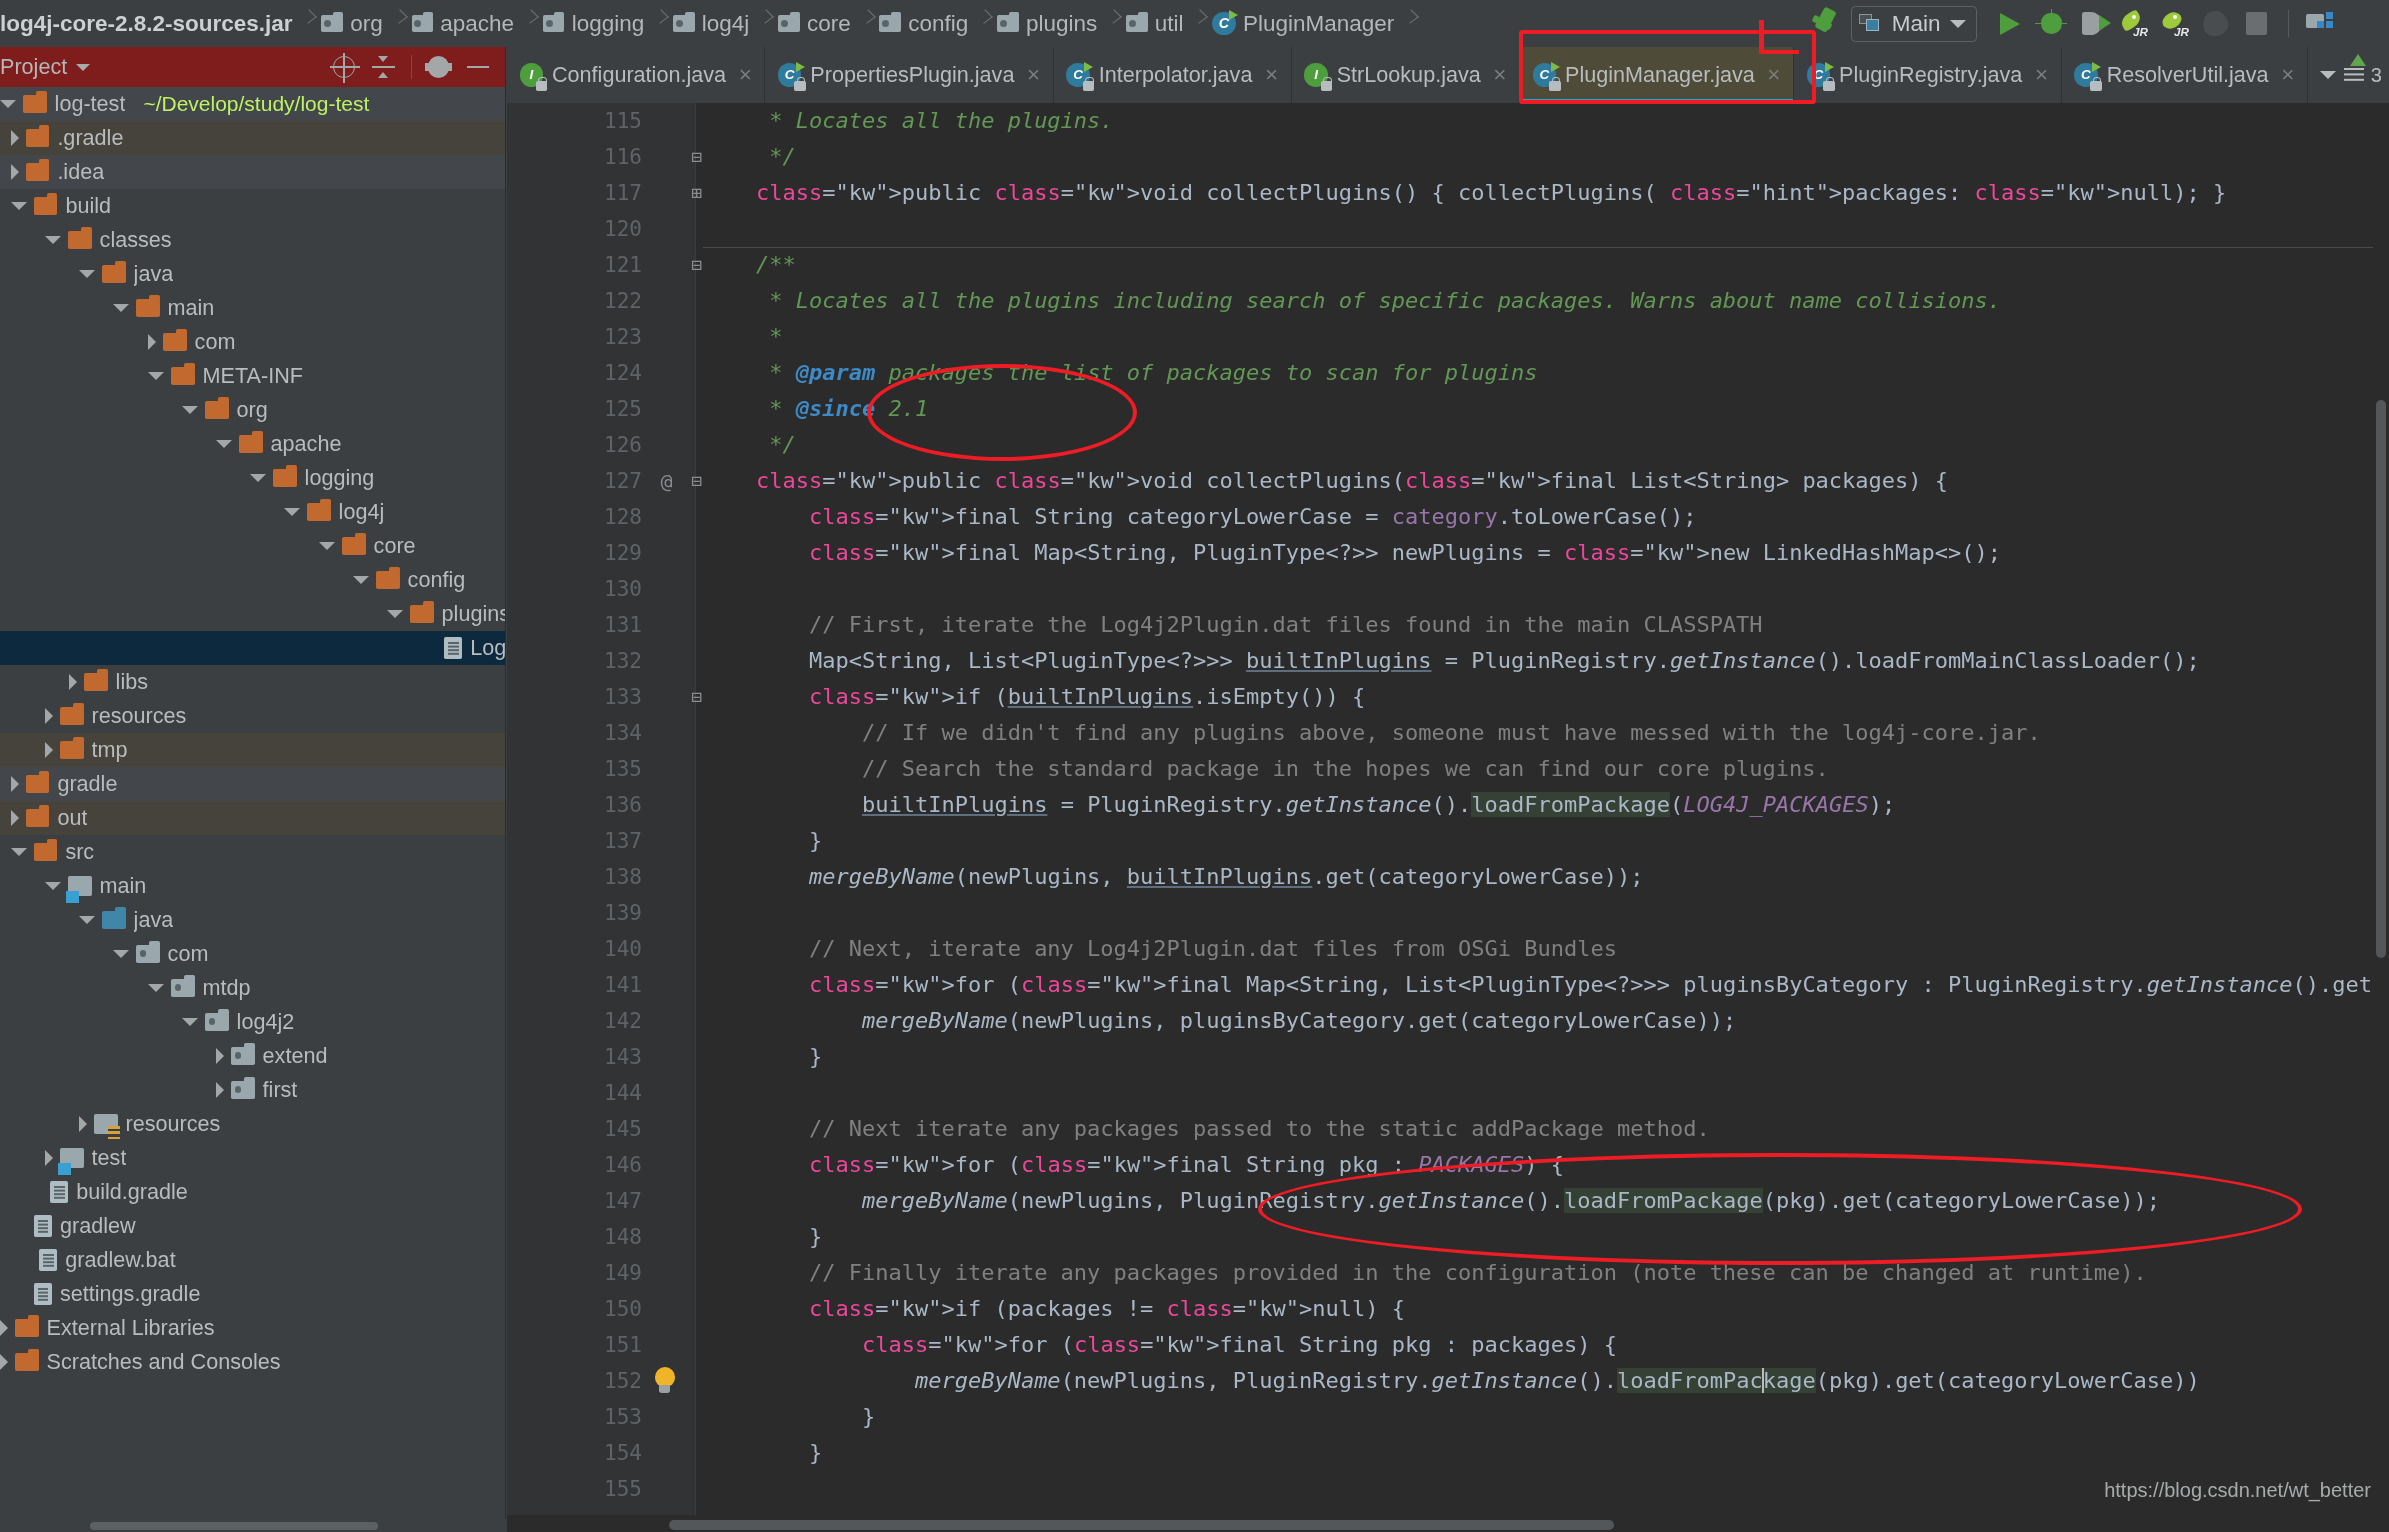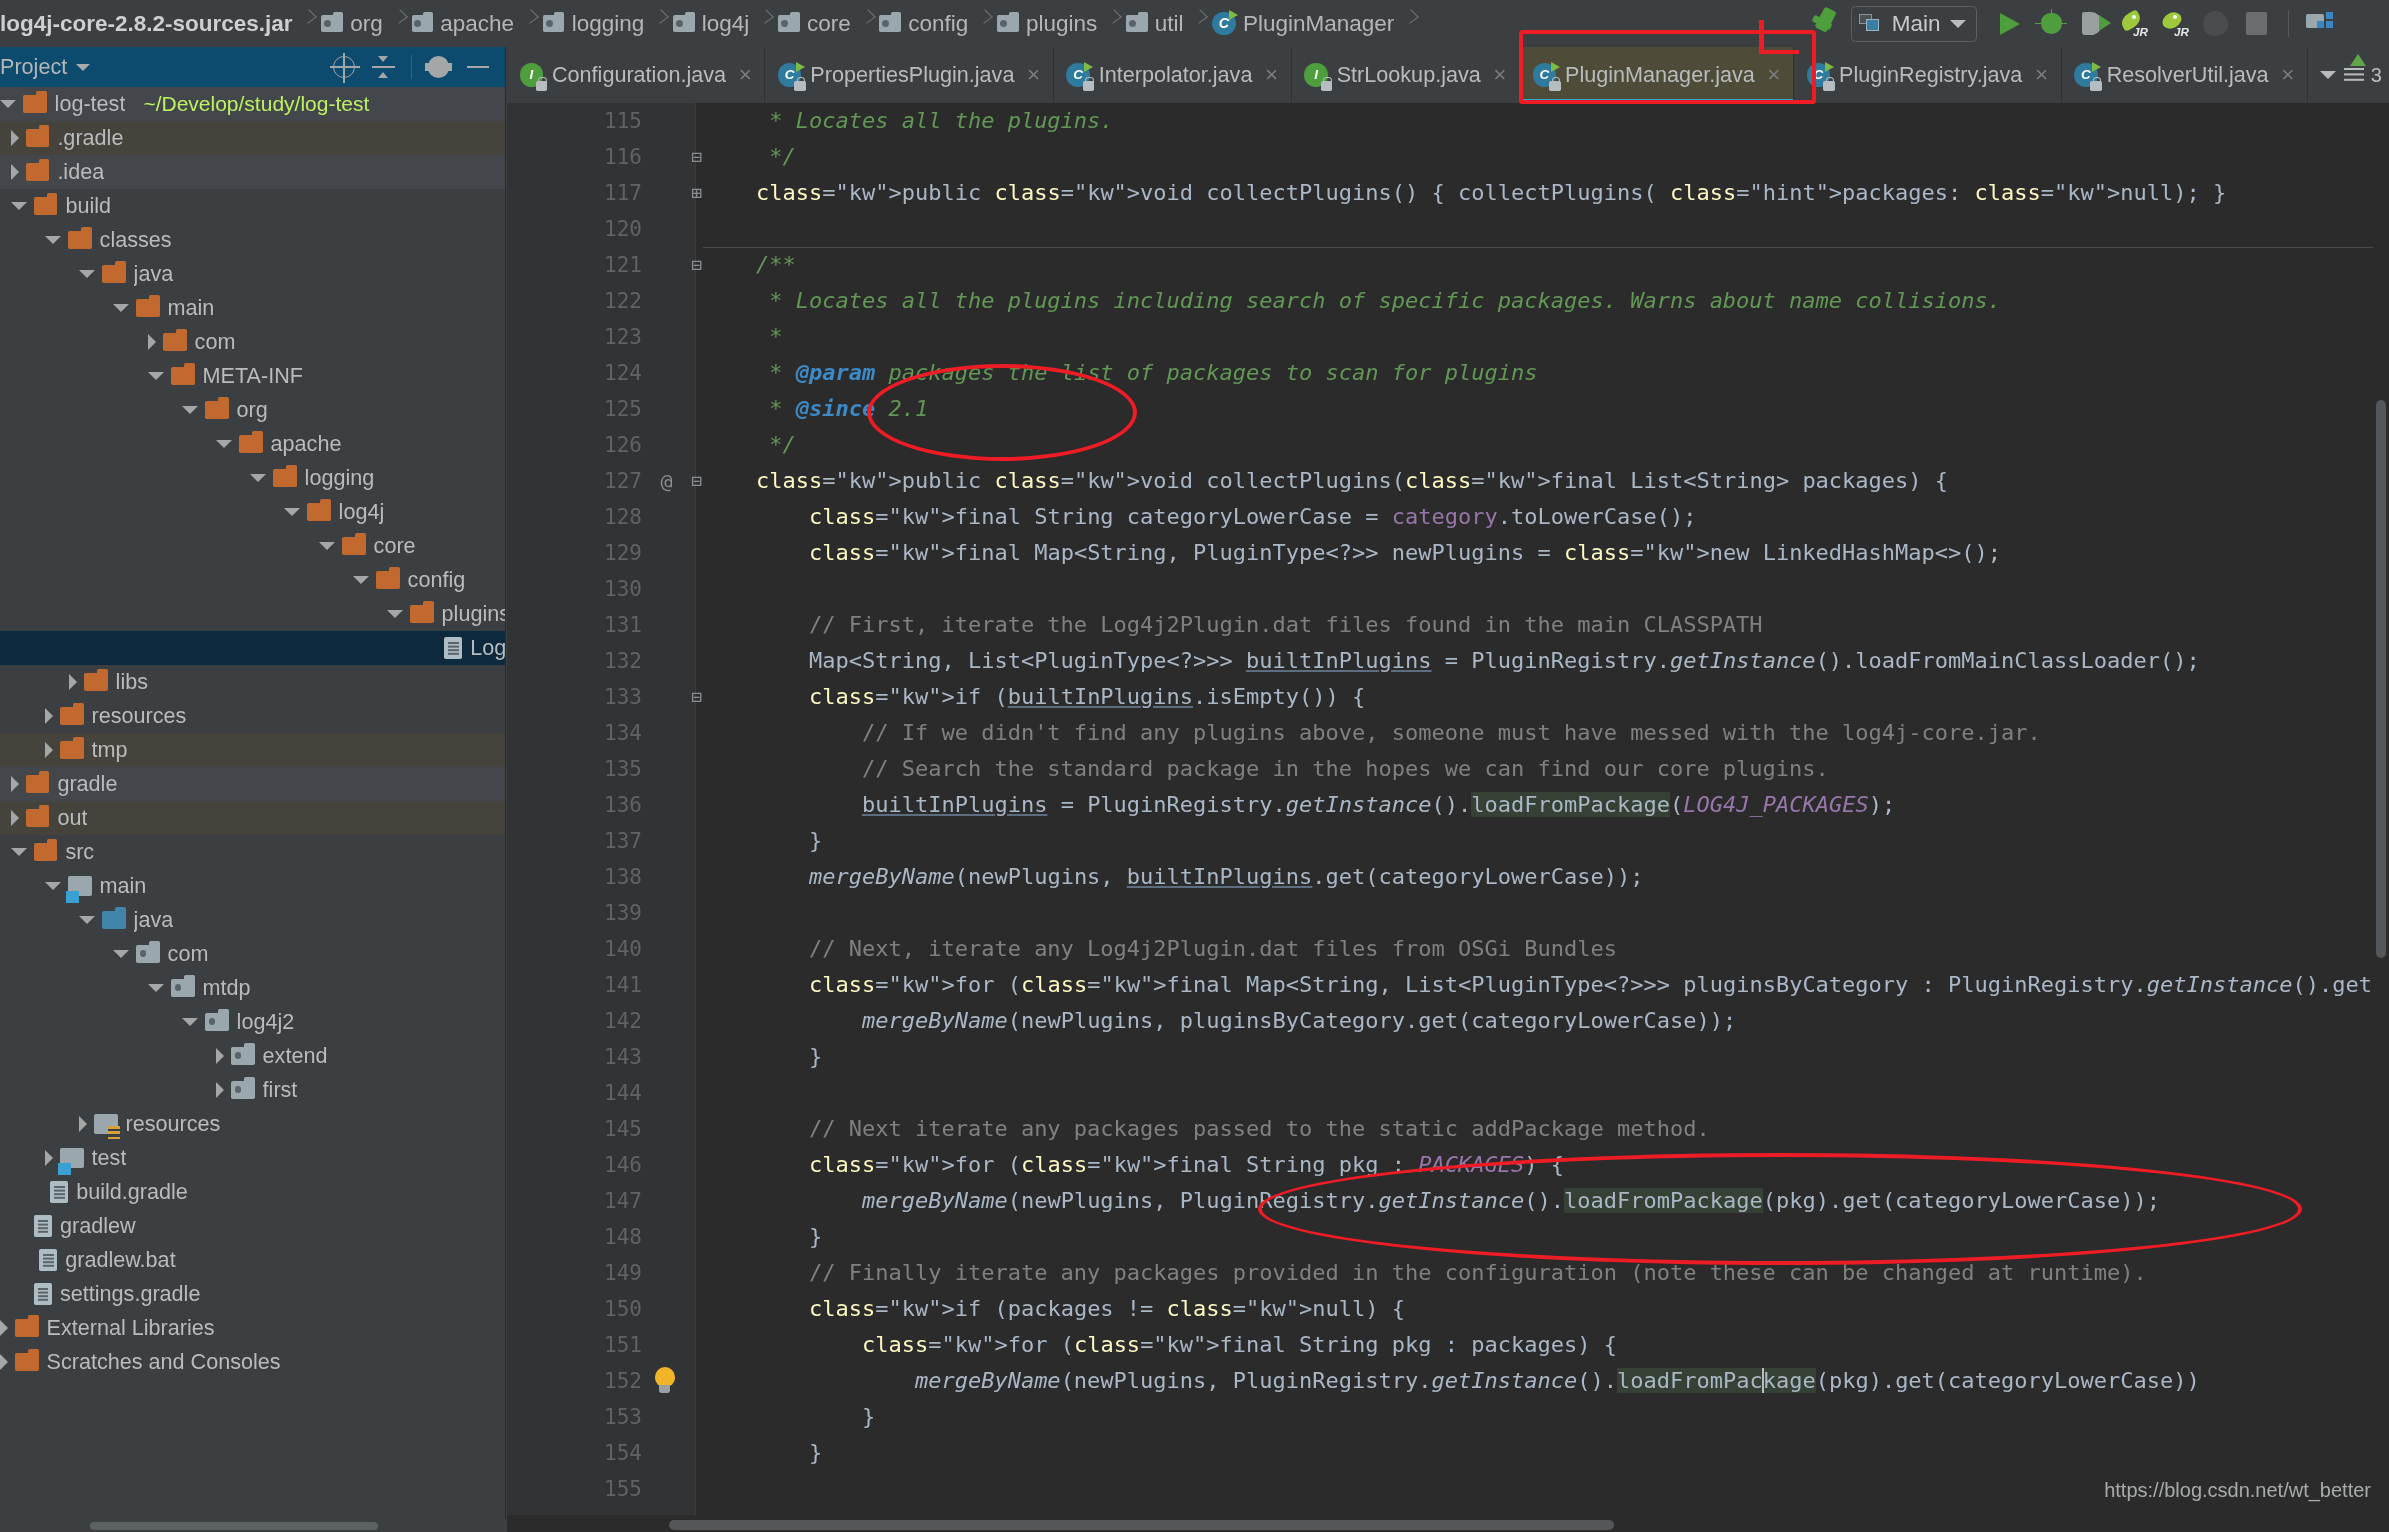--- a/index.html
+++ b/index.html
@@ -152,21 +152,21 @@
   .struct-ic .b2{ right:0;top:9px; }
   .struct-ic .b3{ right:9px;top:9px; }
 
   
   .sidebar {
     position:absolute; left:0; top:47px; width:506px; height:1486px;
     background:#3c3f41; border-right:0.9px solid #2b2b2b;
   }
   .side-head {
     height:40px; display:flex; align-items:center; padding:0 9px;
-    background:#0c4a6e;
+    background:#7f1d1d;
     justify-content:flex-end;
   }
   .side-title {
     color:#b4b7b8; font-size:21.6px; margin-left:-9px;
   }
   .side-title-caret {
     width:0;height:0;border-left:7.2px solid transparent;
     border-right:7.2px solid transparent;border-top:7.2px solid #a8abac;
     margin-left:9px;
   }
@@ -369,21 +369,21 @@
     position:absolute; left:144px; width:31px; text-align:center;
     color:#8a8d8f; font-size:20px;
   }
   .foldmk {
     position:absolute; left:178px; width:23.4px; text-align:center;
     color:#8b8e90; font-size:18px; line-height:36px;
   }
   .ctext { position:absolute; left:196px; color:#a9b7c6; }
 
   
-  .kw { color:#fef9c3; }
+  .kw { color:#ec4899; }
   .cmt { color:#808080; }
   .jdoc { color:#629755; font-style:italic; }
   .jtag { color:#3d8ac7; font-style:italic; font-weight:bold; }
   .fld { color:#9876aa; }
   .sfld { color:#9876aa; font-style:italic; }
   .itl { font-style:italic; }
   .und { text-decoration:underline; text-decoration-color:#5c6e80; }
   .hl { background:#344134; }
   .sep-line {
     position:absolute; left:196px; right:0; top:0; height:0.9px;

